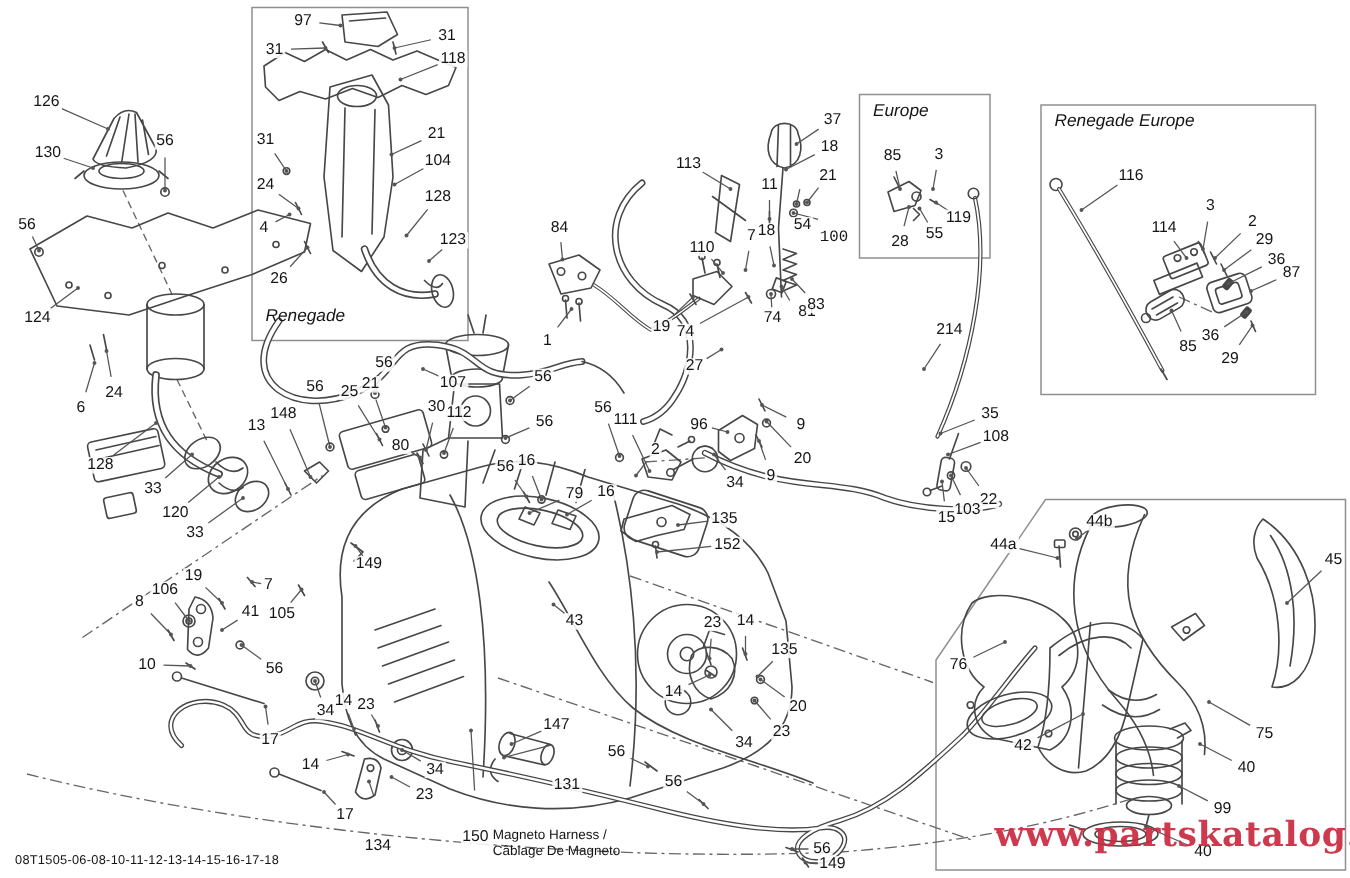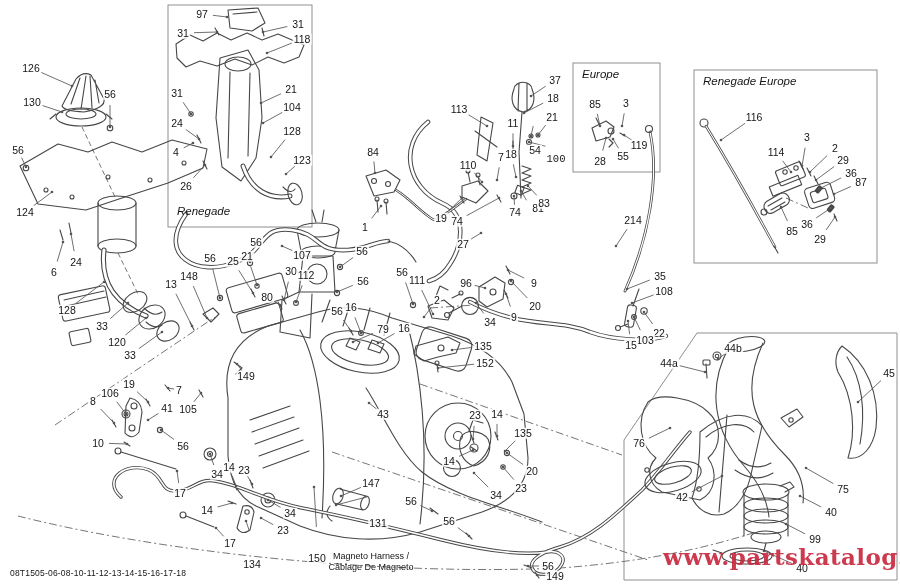--- a/index.html
+++ b/index.html
@@ -2,21 +2,21 @@
 <html><head>
 <meta charset="utf-8">
 <style>
   html,body{margin:0;padding:0;background:#fff;}
   .stage{position:relative;width:900px;height:585px;background:#fff;overflow:hidden;
          font-family:"Liberation Sans",sans-serif;}
   .layer{position:absolute;left:0;top:0;}
   .callout{position:absolute;transform:translate(-50%,-50%);font-size:10.5px;line-height:1;
            color:#151515;background:rgba(255,255,255,.88);padding:0 1px;white-space:nowrap;}
   .boxtitle{position:absolute;font-style:italic;font-size:11.5px;color:#151515;}
-  .caption{position:absolute;font-size:9px;color:#151515;line-height:1.2;text-align:center;
+  .caption{position:absolute;font-size:9px;color:#151515;line-height:1.2;
            transform:translateX(-50%);}
   .partnum{position:absolute;left:10px;top:568px;font-size:8.5px;color:#151515;letter-spacing:.2px;}
   .watermark{position:absolute;left:663px;top:543px;font-family:"DejaVu Serif",serif;
              font-weight:bold;font-size:23px;letter-spacing:.4px;opacity:.92;white-space:nowrap;}
   #leader-lines line{stroke:#555;stroke-width:.85;}
   #leader-lines circle{fill:#555;}
 </style>
 </head>
 <body>
 

